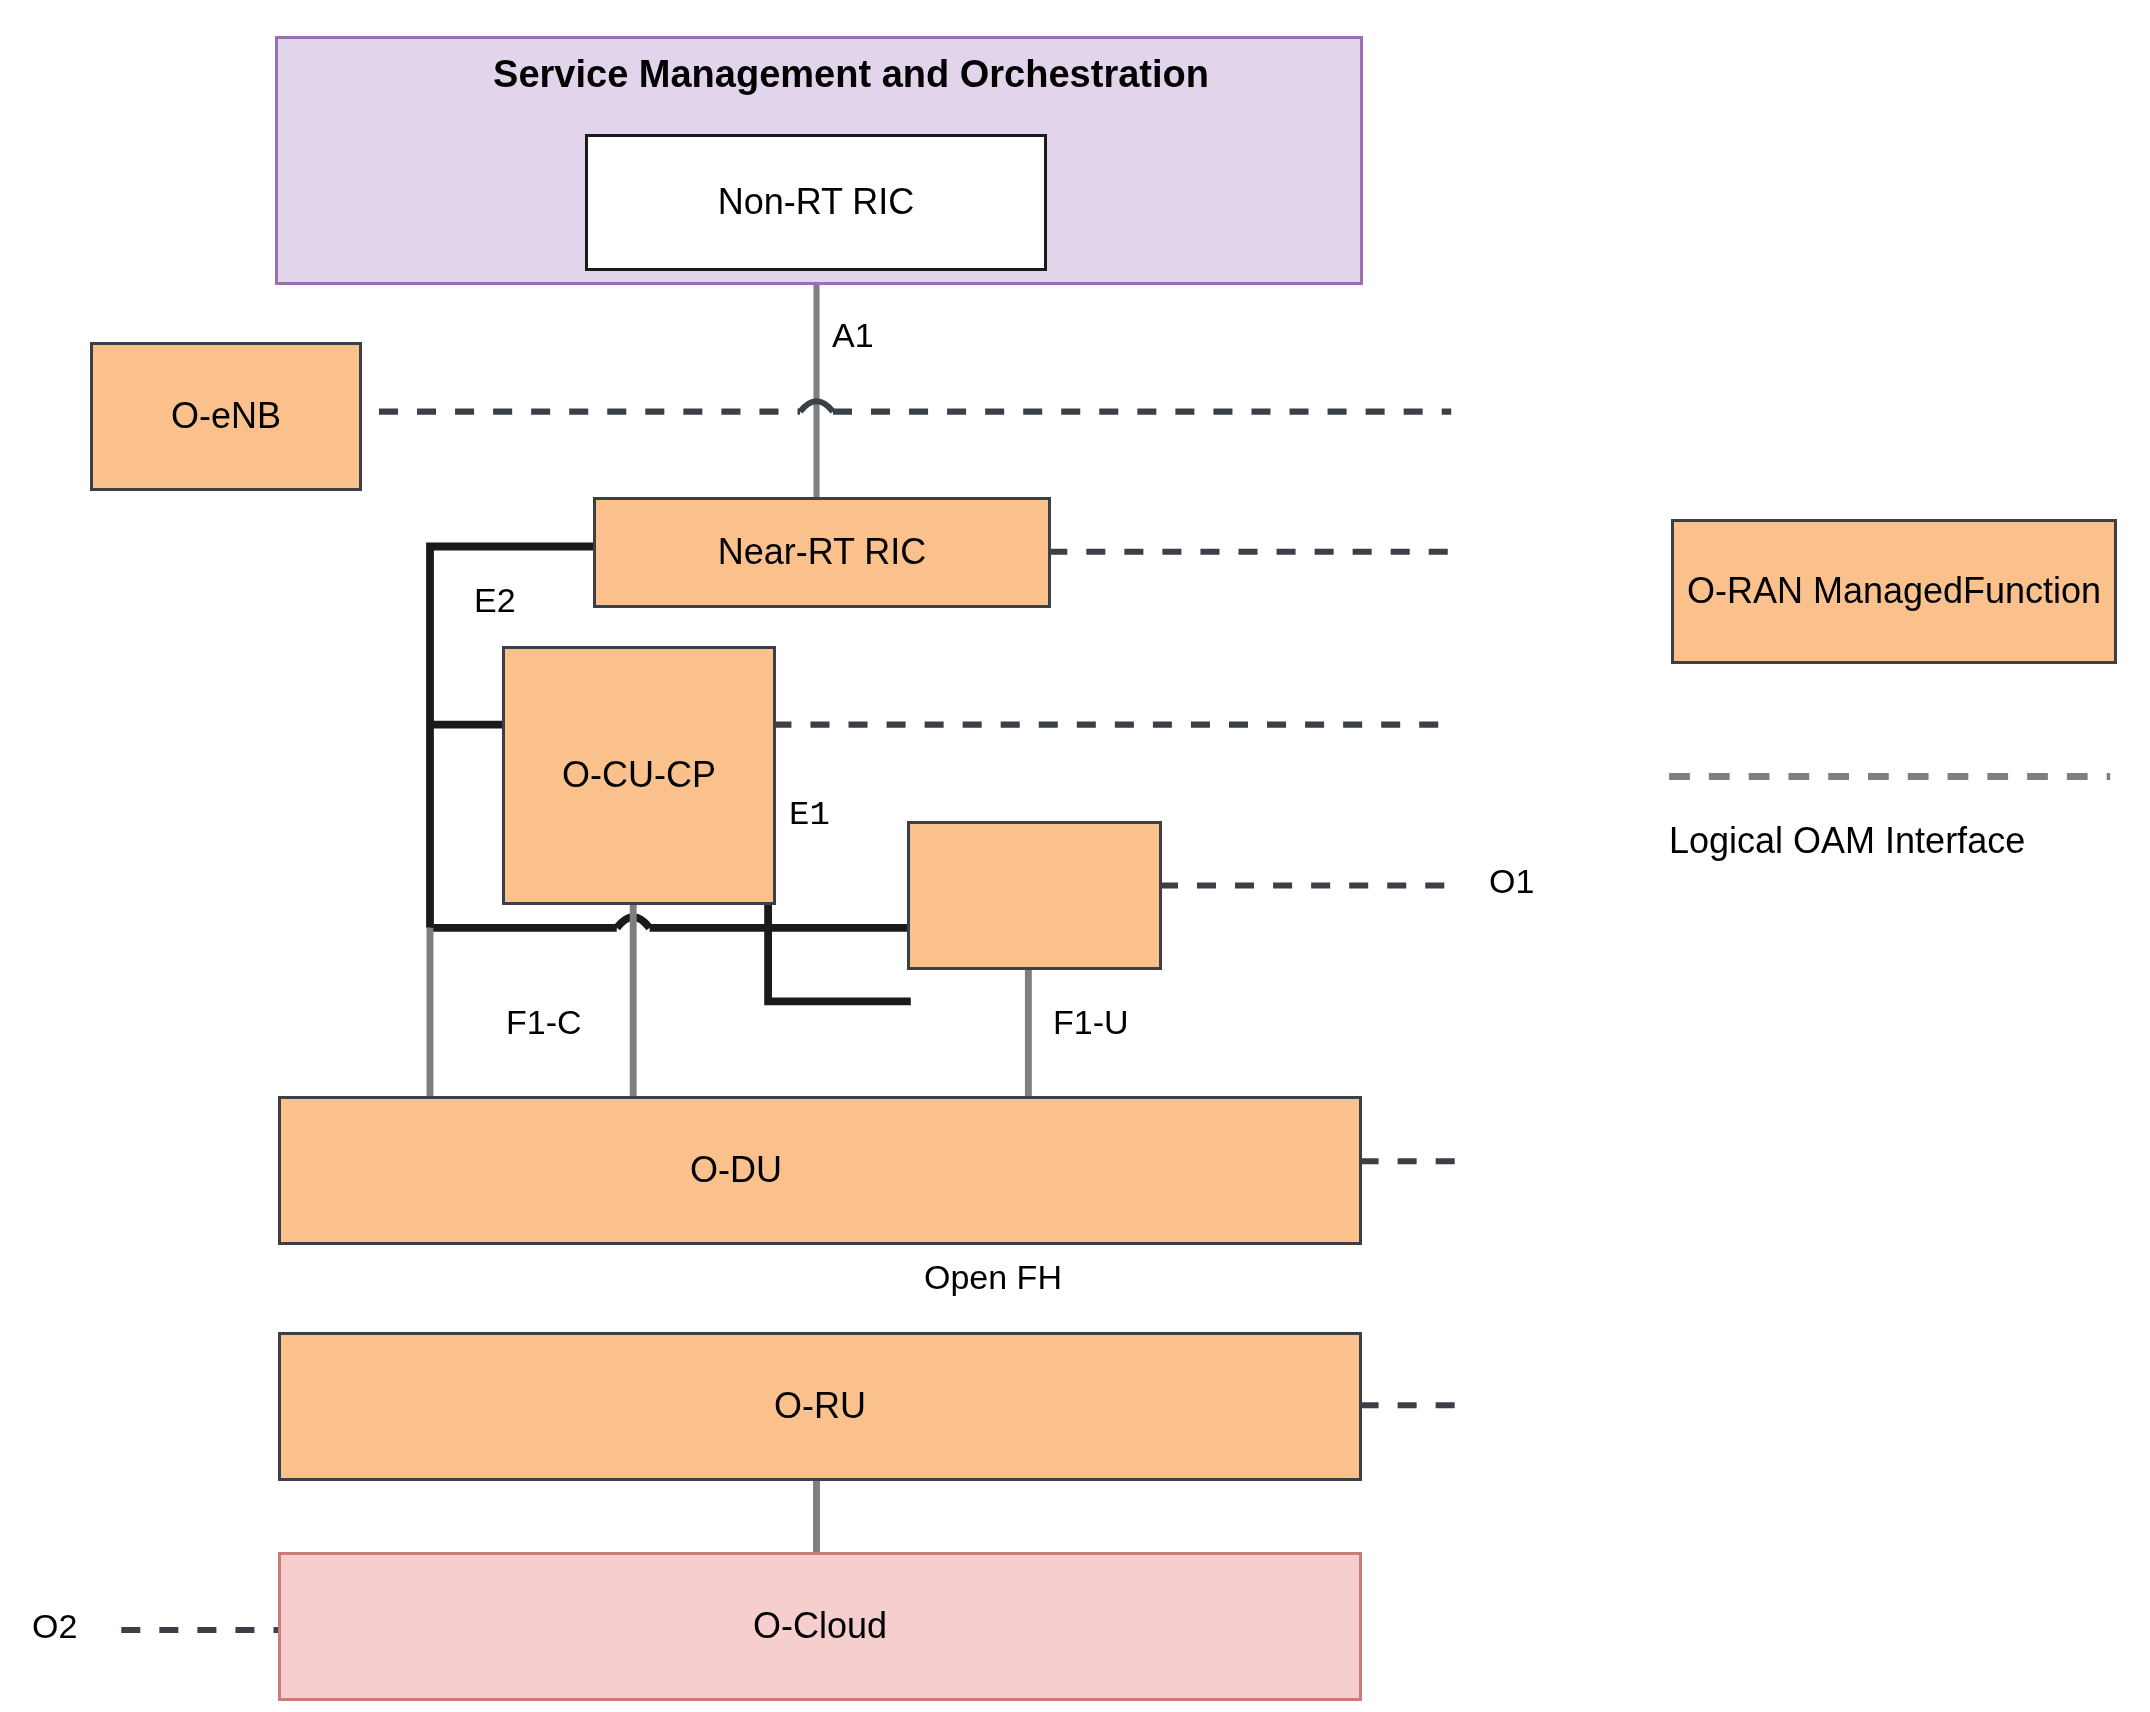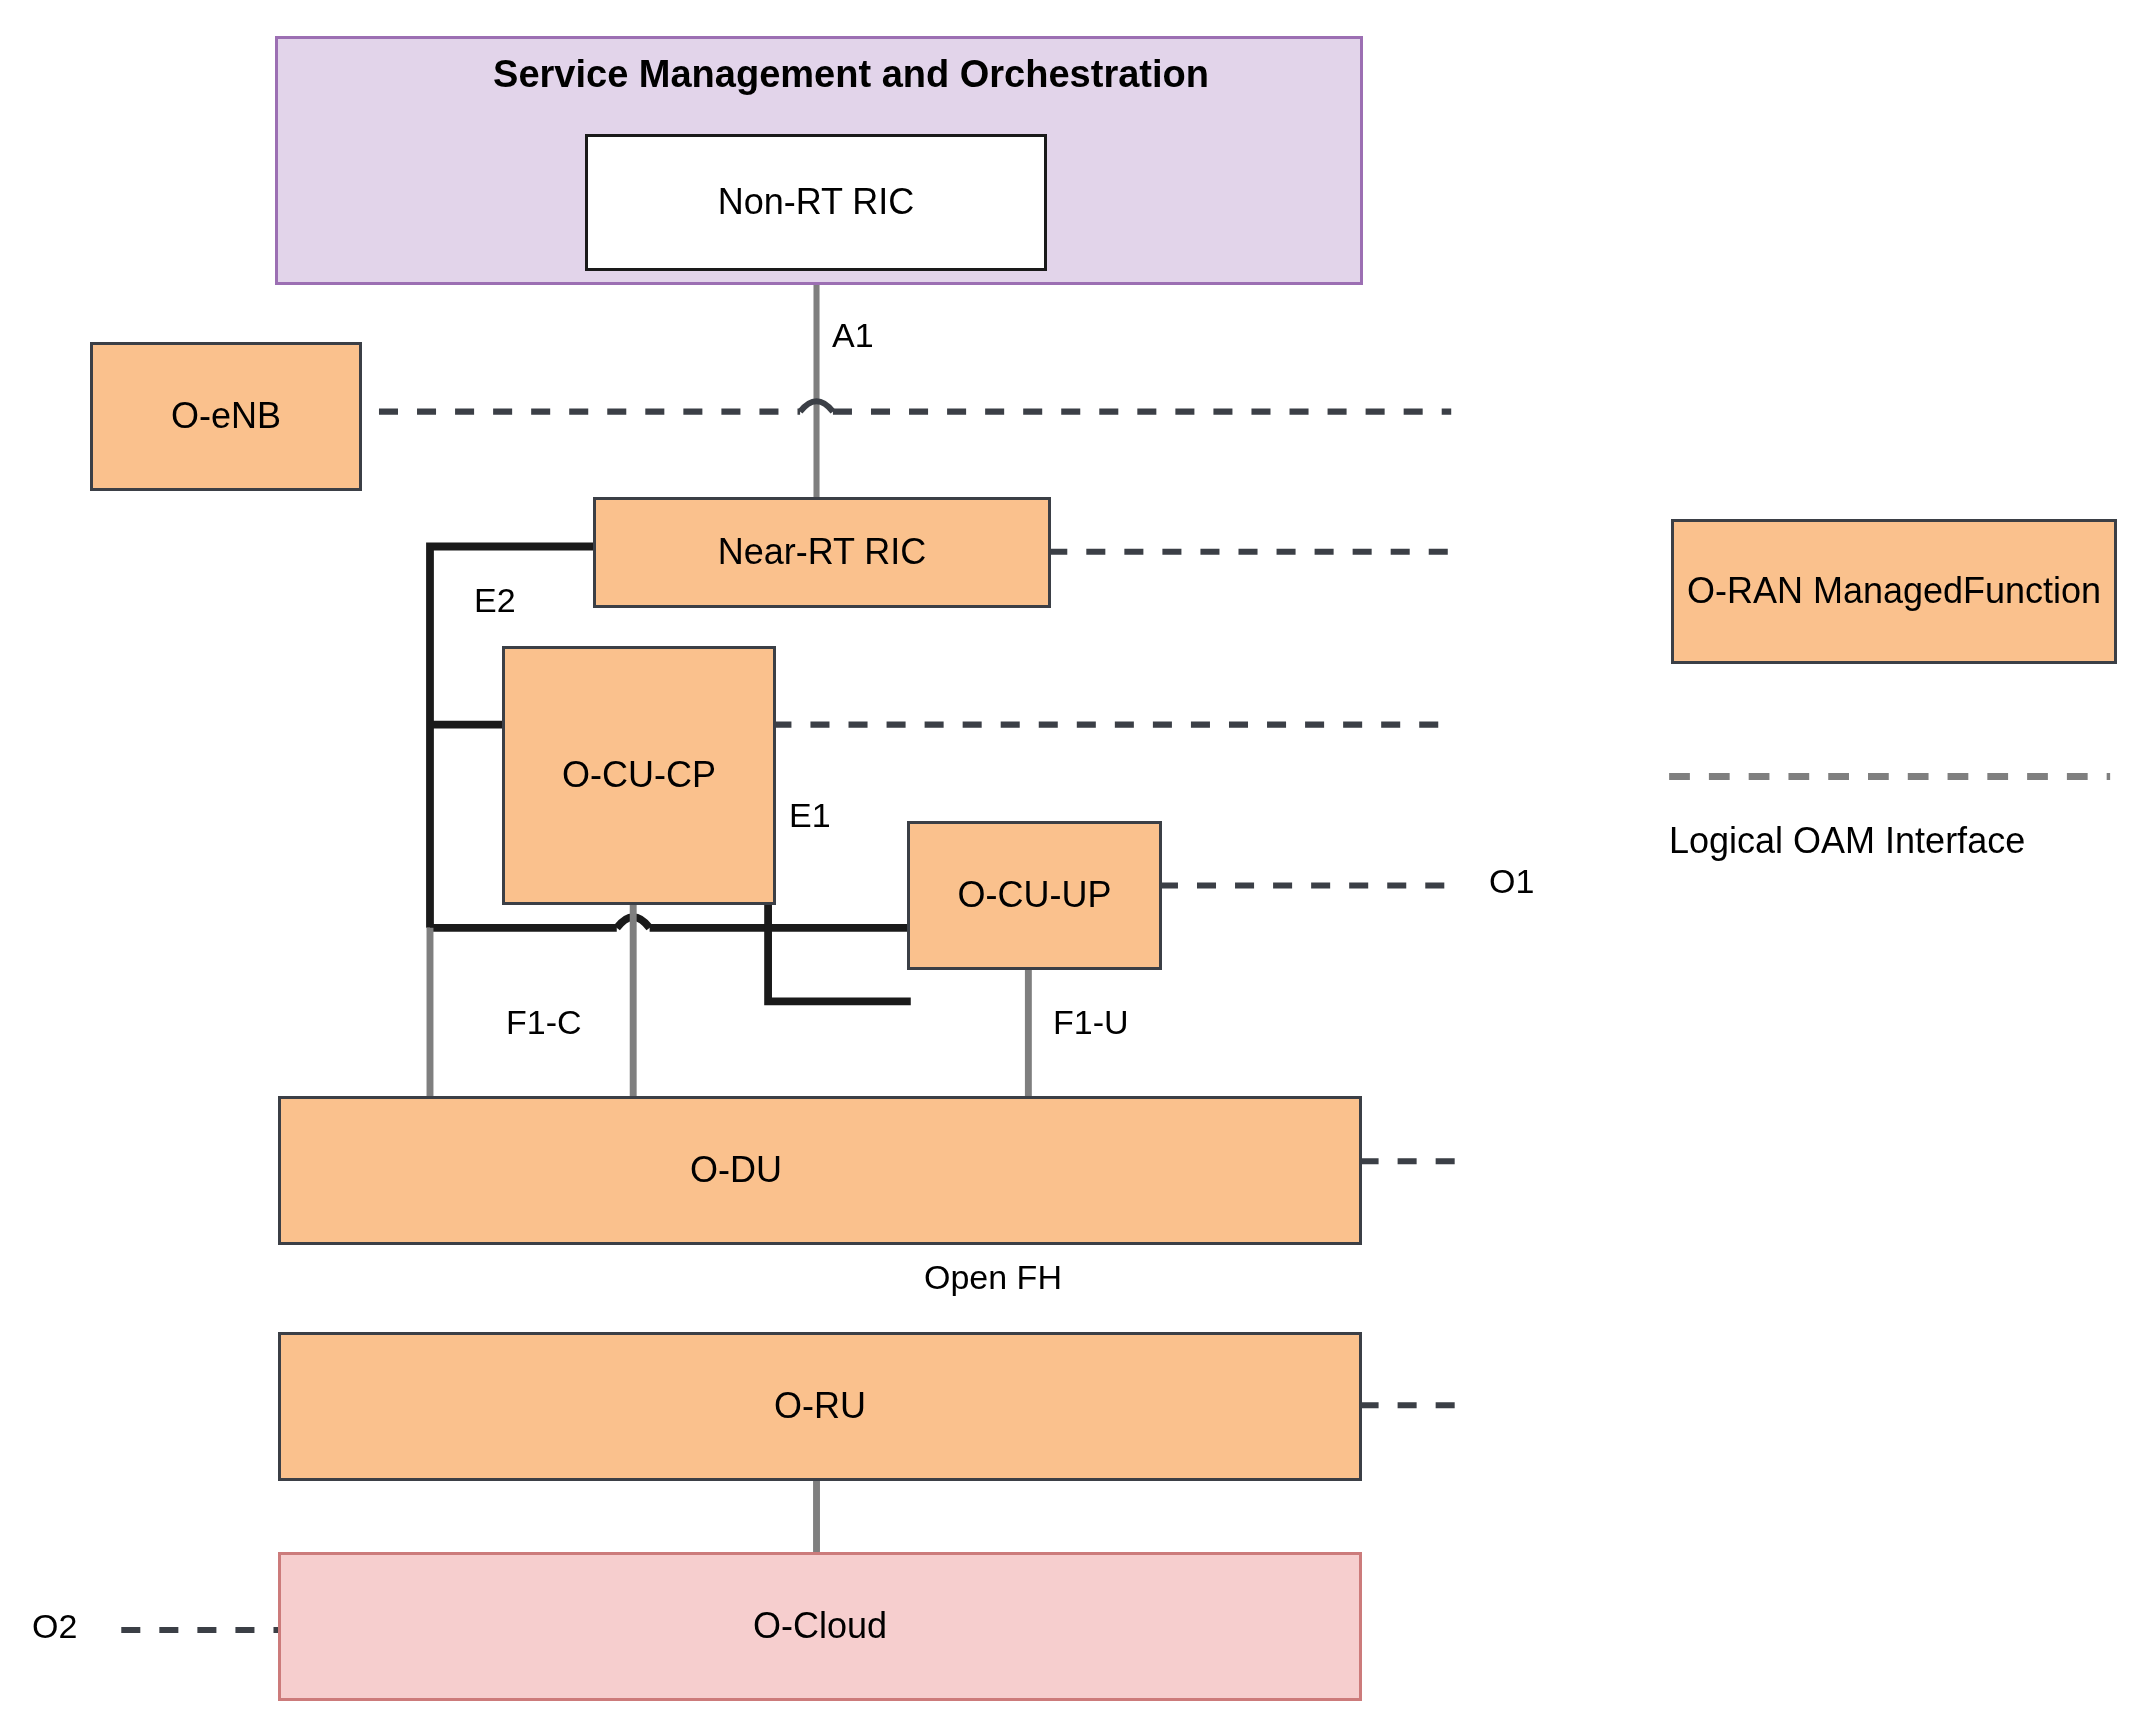--- a/index.html
+++ b/index.html
@@ -116,36 +116,35 @@
   <div class="box orange" style="left:90px; top:342px; width:272px; height:149px;"></div>
   <div class="node-label fs-node" style="left:90px; top:342px; width:272px; height:149px;">O-eNB</div>
 
   <div class="box orange" style="left:593px; top:497px; width:458px; height:111px;"></div>
   <div class="node-label fs-node" style="left:593px; top:497px; width:458px; height:111px;">Near-RT RIC</div>
 
   <div class="box orange" style="left:502px; top:646px; width:274px; height:259px;"></div>
   <div class="node-label fs-node" style="left:502px; top:646px; width:274px; height:259px;">O-CU-CP</div>
 
   <div class="box orange" style="left:907px; top:821px; width:255px; height:149px;"></div>
-  <div class="node-label fs-node" style="left:907px; top:821px; width:255px; height:149px;">O-CU-UP</div>
 
   <div class="box orange" style="left:278px; top:1096px; width:1084px; height:149px;"></div>
   <div class="node-label fs-node" style="left:278px; top:1096px; width:876px; height:149px;padding-left:20px;">O-DU</div>
 
   <div class="box orange" style="left:278px; top:1332px; width:1084px; height:149px;"></div>
   <div class="node-label fs-node" style="left:278px; top:1332px; width:1084px; height:149px;border-radius:24px;">O-RU</div>
 
   <div class="box pink" style="left:278px; top:1552px; width:1084px; height:149px;"></div>
   <div class="node-label fs-node" style="left:278px; top:1552px; width:1084px; height:149px;">O-Cloud</div>
 
   <div class="edge-label fs-edge" style="left:832px; top:316px;">A1</div>
 
   <div class="edge-label fs-edge" style="left:474px; top:581px;">E2</div>
 
-  <div class="edge-label fs-edge" style="left:789px; top:796px;">E1</div>
+  <div class="edge-label fs-edge" style="left:789px; top:796px;font-family:Liberation Mono, monospace;">E1</div>
 
   <div class="edge-label fs-edge" style="left:506px; top:1003px;">F1-C</div>
 
   <div class="edge-label fs-edge" style="left:1053px; top:1003px;">F1-U</div>
 
   <div class="edge-label fs-edge" style="left:924px; top:1258px;">Open FH</div>
 
   <div class="edge-label fs-edge" style="left:1489px; top:862px;">O1</div>
 
   <div class="edge-label fs-edge" style="left:32px; top:1607px;">O2</div>

